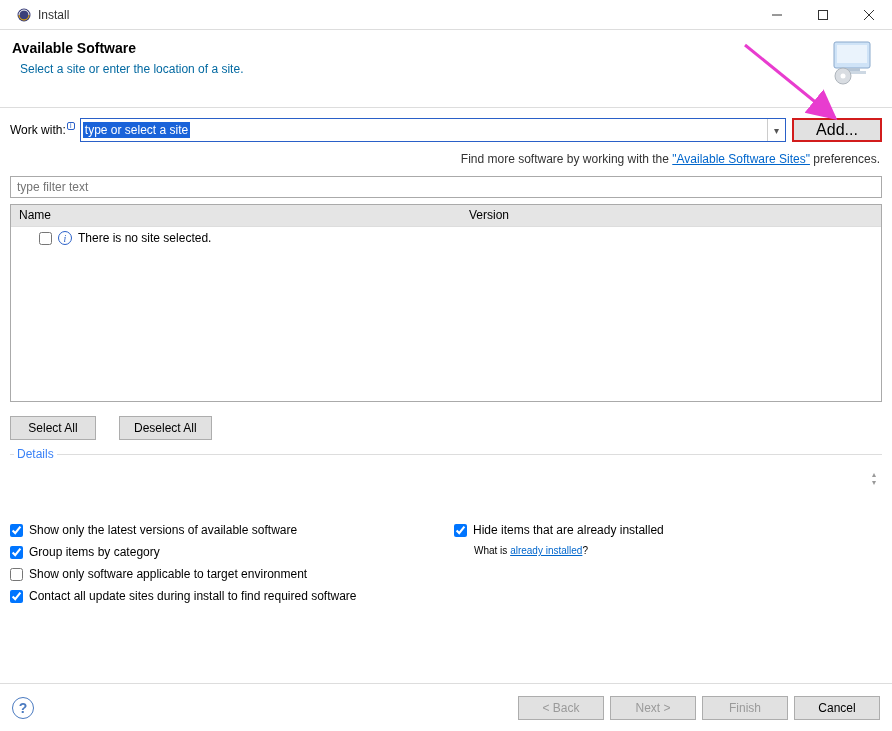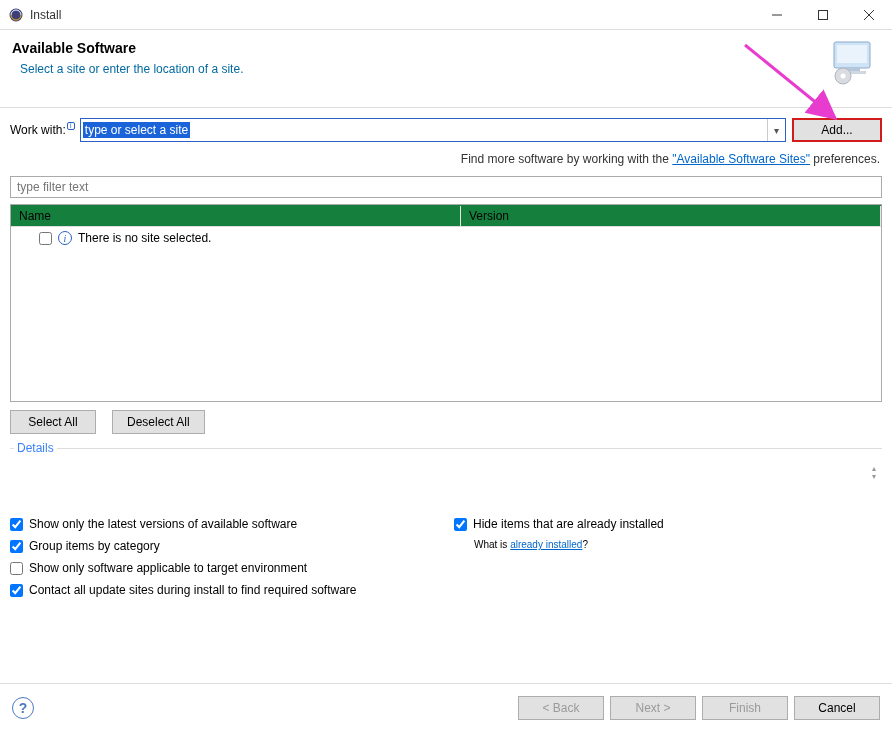--- a/index.html
+++ b/index.html
@@ -9,21 +9,21 @@
     background: #fff;
     width: 892px;
     height: 731px;
     overflow: hidden;
     color: #000;
   }
   .titlebar {
     height: 30px;
     display: flex;
     align-items: center;
-    padding-left: 8px;
+    padding-left: 16px;
     border-bottom: 1px solid #ddd;
   }
   .titlebar .app-icon {
     width: 16px; height: 16px; margin-right: 6px;
     display: inline-flex; align-items: center; justify-content: center;
   }
   .titlebar .title { font-size: 12px; color: #333; flex: 0 0 auto; }
   .titlebar .spacer { flex: 1; }
   .win-btn { width: 46px; height: 30px; display:flex; align-items:center; justify-content:center; font-size: 12px; color:#333; }
   .header {
@@ -57,53 +57,53 @@
   .combo .selected-text {
     background: #1a63d9; color: #fff; padding: 1px 2px; font-size: 12px;
     margin-left: 2px;
   }
   .combo .chev {
     width: 18px; text-align: center; color:#555; font-size:10px;
     border-left: 1px solid #ccc; align-self: stretch; display:flex; align-items:center; justify-content:center;
   }
   .add-btn {
     width: 90px; height: 24px; border: 2px solid #d21c1c; background: #e1e1e1;
-    font-size: 12px; display:flex; align-items:center; justify-content:center;
+    font-size: 16px; display:flex; align-items:center; justify-content:center;
     margin-left: 2px;
   }
   .hint-row {
     text-align: right; font-size: 12px; color: #333; padding: 6px 2px 10px 0;
   }
   .hint-row a, .link { color: #0066cc; text-decoration: underline; }
   .filter-input {
     width: 100%; height: 22px; border: 1px solid #aaa; padding: 2px 6px;
     font-size: 12px; color: #777; background:#fff;
   }
   .tree-wrap {
     border: 1px solid #aaa; margin-top: 6px; height: 198px; background:#fff;
     display:flex; flex-direction:column;
   }
   .tree-header {
-    display:flex; height: 22px; border-bottom: 1px solid #ddd; background:#15803d;align-items:center;
+    display:flex; height: 22px; border-bottom: 1px solid #ddd; background:#e5e5e5;
   }
   .th {
     padding: 3px 8px; font-size:12px; border-right: 1px solid #e5e5e5;
   }
   .th.name { width: 450px; }
   .th.version { flex:1; }
   .tree-row {
     display:flex; align-items:center; gap:6px; padding: 4px 8px 4px 28px; font-size:12px;
   }
   .tree-row input[type=checkbox]{ width:13px; height:13px; }
   .info-circle {
     width:14px; height:14px; border:1px solid #2a60c8; border-radius:50%;
     display:inline-flex; align-items:center; justify-content:center;
     color:#2a60c8; font-size:10px; font-style: italic; font-family: serif;
   }
-  .sel-buttons { display:flex; gap:16px; margin-top:8px; }
+  .sel-buttons { display:flex; gap:23px; margin-top:14px; }
   .std-btn {
     height: 24px; padding: 0 14px; border:1px solid #adadad; background:#e1e1e1;
     font-size:12px; display:inline-flex; align-items:center; justify-content:center;
     min-width: 86px;
   }
   .std-btn:disabled, .std-btn.disabled { color:#9a9a9a; }
   .details-group {
     margin-top: 14px; border-top: 1px solid #ddd; padding-top: 2px;
   }
   .details-label { font-size:12px; color:#3b82f6; background:#fff; position:relative; top:-10px; left:4px; padding:0 3px; display:inline-block;}

